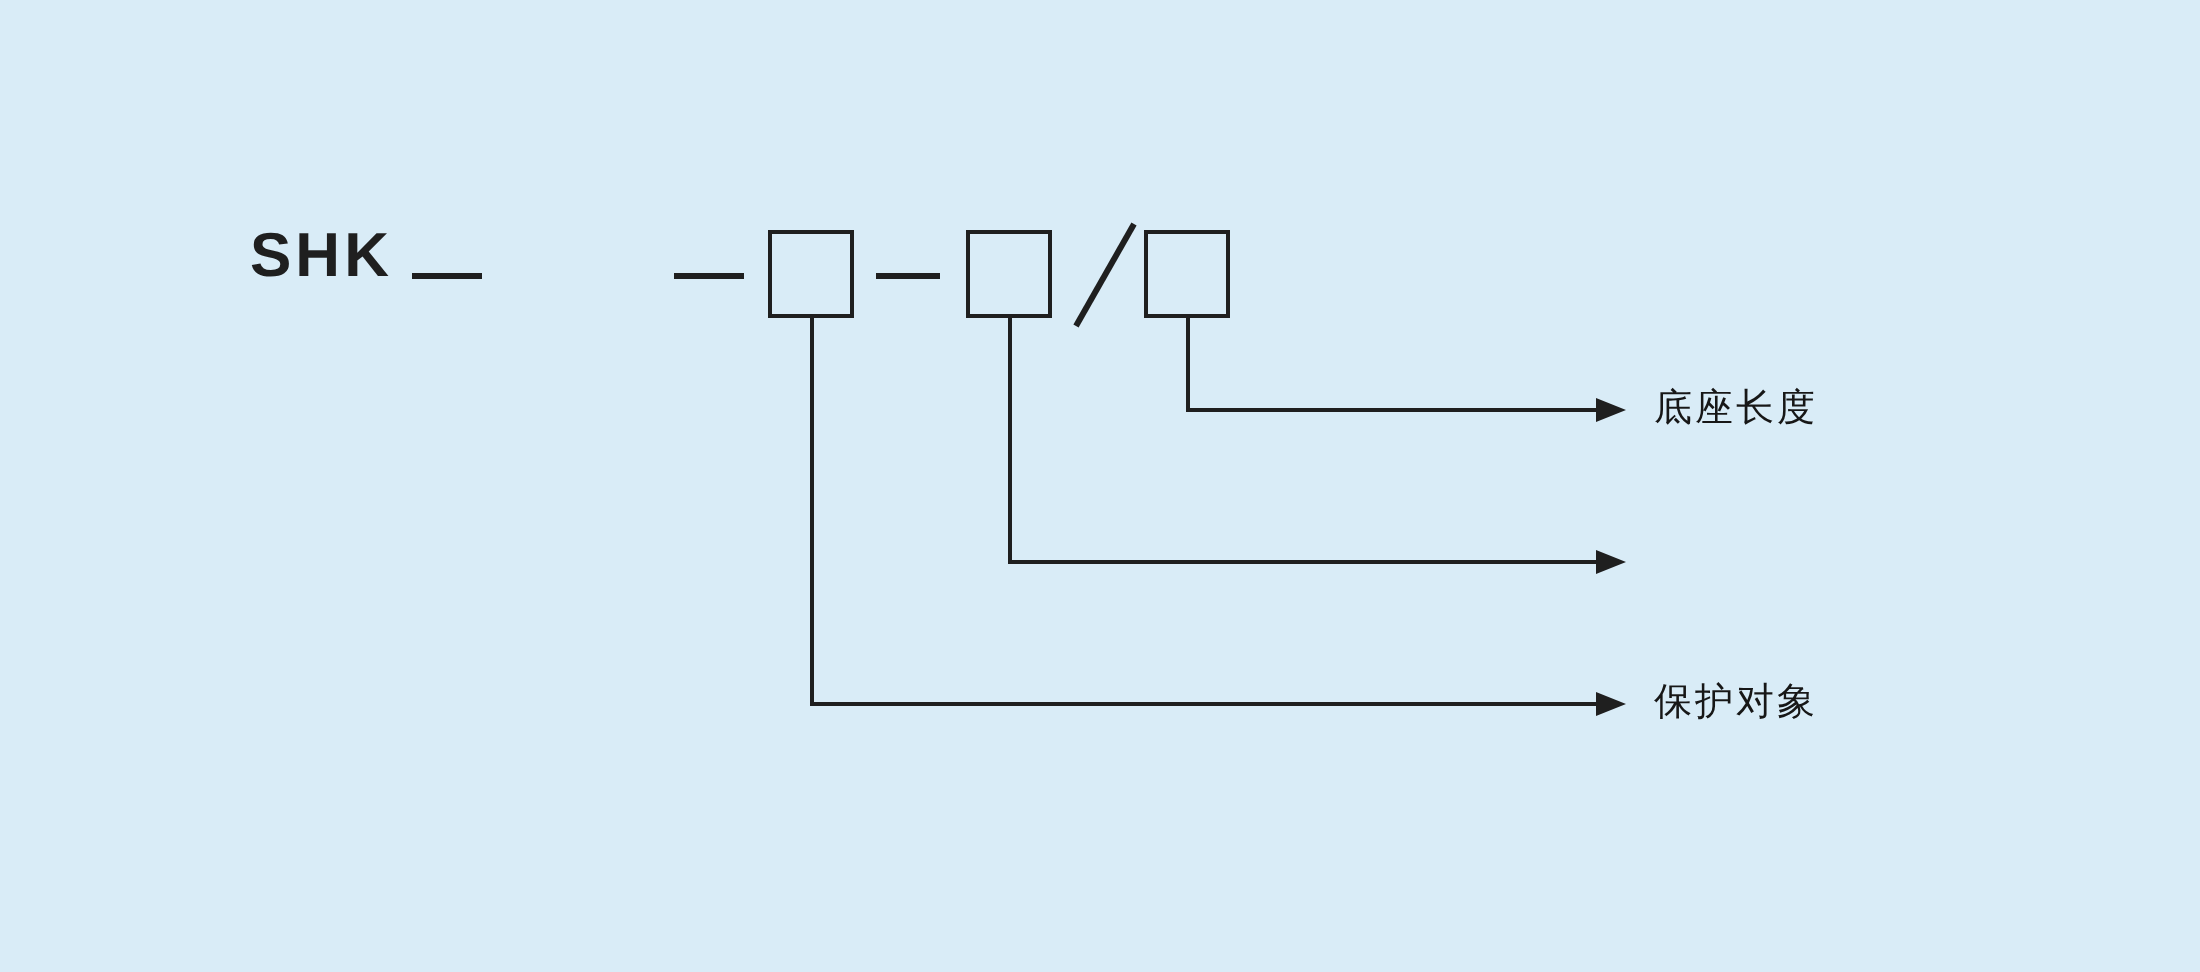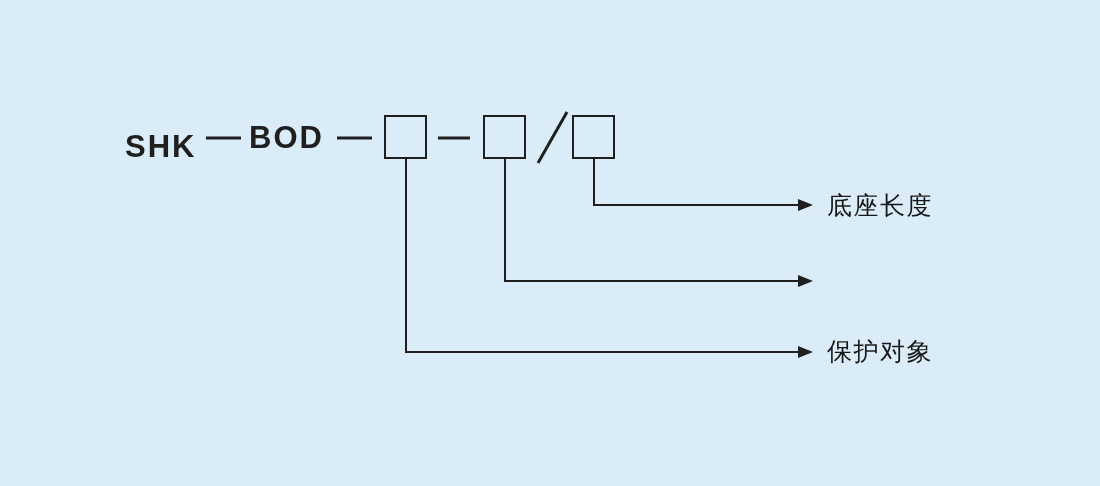--- a/index.html
+++ b/index.html
@@ -18,42 +18,41 @@
     position: absolute;
     font-weight: bold;
     font-size: 31px;
     letter-spacing: 2px;
     color: #1f1f1f;
     line-height: 38px;
     white-space: nowrap;
   }
   .callout-label {
     position: absolute;
-    font-size: 25px;
+    font-size: 19px;
     font-weight: 500;
     letter-spacing: 1.5px;
     color: #171717;
     line-height: 24px;
     white-space: nowrap;
   }
   .overlay-svg {
     position: absolute;
     left: 0;
     top: 0;
     display: block;
   }
 </style>
 </head>
 <body>
 
 <div class="canvas">
 
-  <span class="code-text" style="left:125px; top:128px;">SHK</span>
+  <span class="code-text" style="left:125px; top:109px;">SHK</span>
 
-  <span class="code-text" style="left:249px; top:119px;">BOD</span>
 
   <svg class="overlay-svg" width="1100" height="486" viewBox="0 0 1100 486">
 
     <line x1="206" y1="138" x2="241" y2="138" stroke="#1f1f1f" stroke-width="3"></line>
     <line x1="337" y1="138" x2="372" y2="138" stroke="#1f1f1f" stroke-width="3"></line>
     <line x1="438" y1="138" x2="470" y2="138" stroke="#1f1f1f" stroke-width="3"></line>
 
     <rect x="385" y="116" width="41" height="42" fill="none" stroke="#1f1f1f" stroke-width="2"></rect>
     <rect x="484" y="116" width="41" height="42" fill="none" stroke="#1f1f1f" stroke-width="2"></rect>
     <rect x="573" y="116" width="41" height="42" fill="none" stroke="#1f1f1f" stroke-width="2"></rect>

